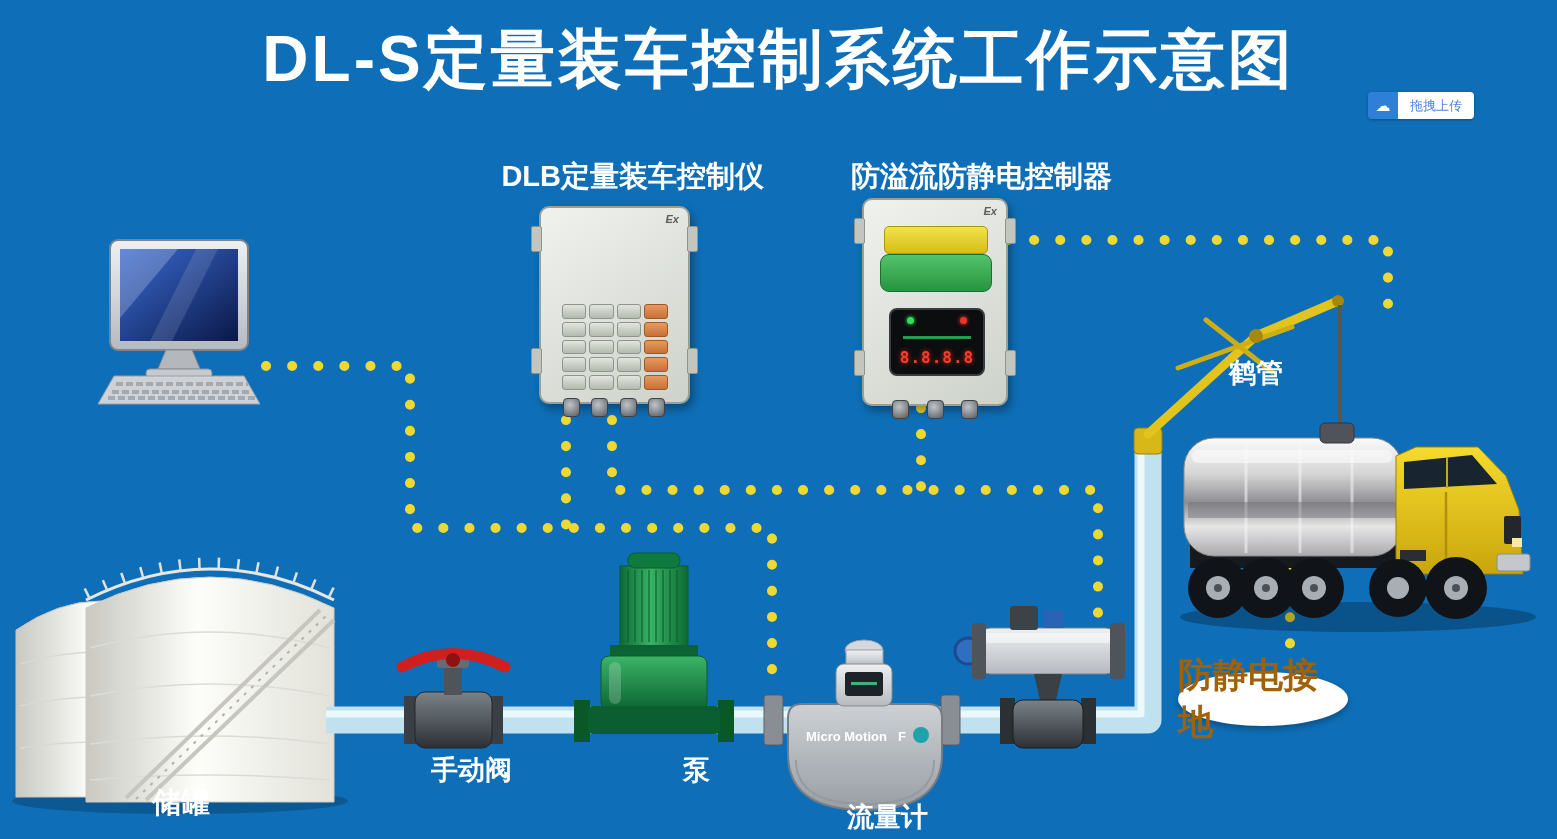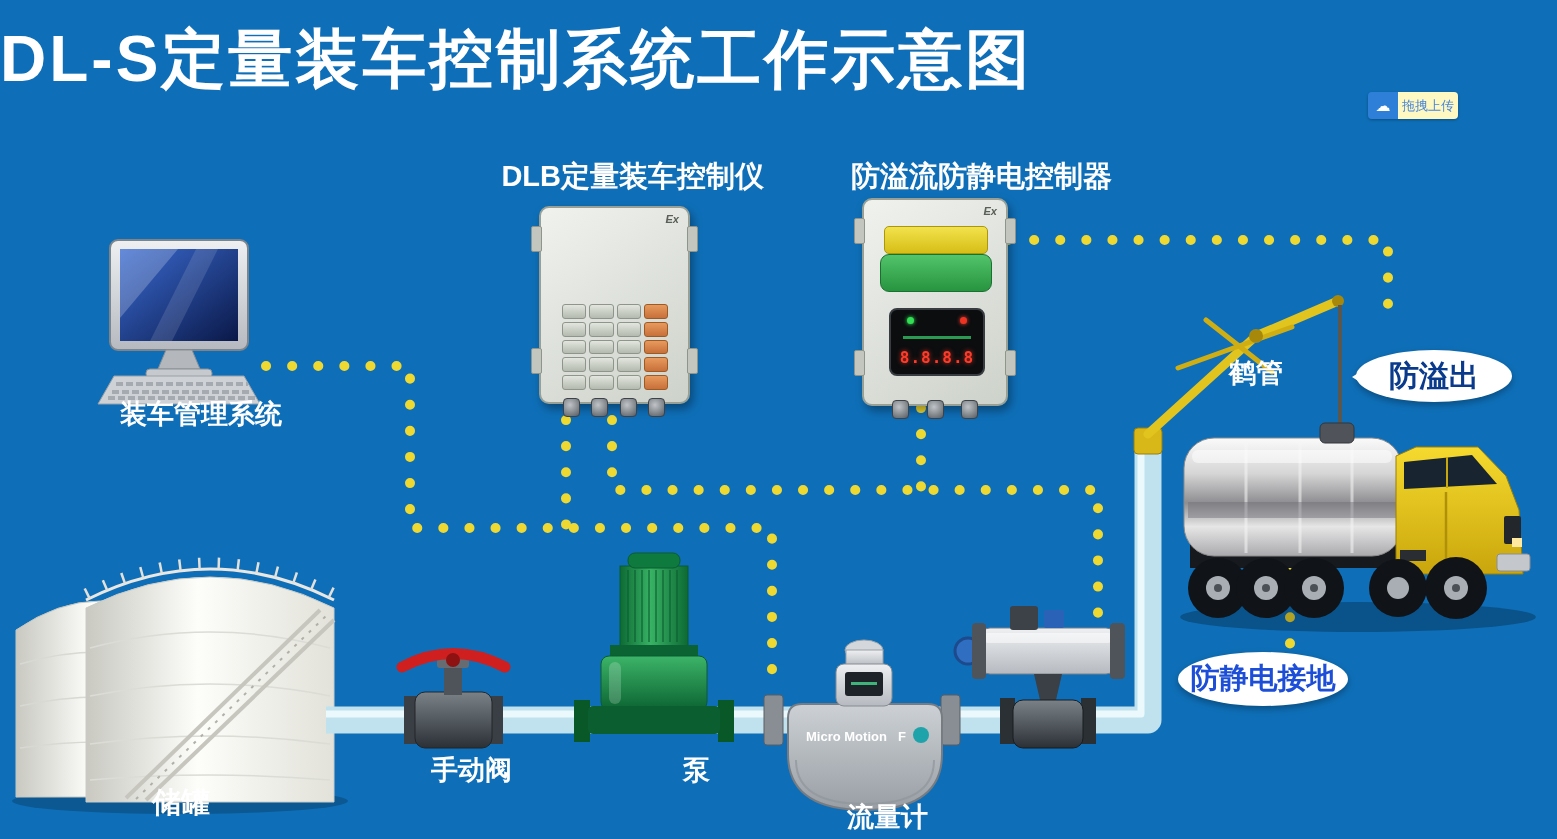--- a/index.html
+++ b/index.html
@@ -1,45 +1,45 @@
 <!DOCTYPE html>
 <html><head>
 <meta charset="utf-8">
 <style>
   html,body{margin:0;padding:0;background:#222}
   .canvas{position:relative;width:1557px;height:839px;background:#0e6fb8;overflow:hidden;
           font-family:"Liberation Sans",sans-serif}
   .scene{position:absolute;left:0;top:0;width:1557px;height:839px}
 
-  .title{position:absolute;top:16px;left:0;width:100%;text-align:left;color:#ffffff;
+  .title{position:absolute;top:16px;left:0;width:100%;text-align:center;color:#ffffff;
          font-size:64px;font-weight:900;letter-spacing:3px}
 
   .upload-badge{position:absolute;left:1368px;top:92px;height:27px;display:flex;cursor:pointer;
                 border-radius:4px;overflow:hidden;box-shadow:0 1px 3px rgba(0,0,0,.3)}
   .badge-icon{width:30px;background:#2e7fd8;color:#fff;display:flex;align-items:center;
               justify-content:center;font-size:15px}
-  .badge-label{background:#fef9c3;color:#4a86d8;font-size:13px;padding:0 4px;display:flex;align-items:center}
+  .badge-label{background:#ffffff;color:#4a86d8;font-size:13px;padding:0 12px;display:flex;align-items:center}
 
   .lbl{position:absolute;color:#ffffff;font-weight:700;text-align:right;white-space:nowrap}
   .lbl-computer{left:88px;top:396px;width:194px;font-size:27px}
   .lbl-dlb{left:464px;top:157px;width:300px;font-size:29px}
   .lbl-ofc{left:808px;top:157px;width:304px;font-size:29px}
   .lbl-arm{left:1229px;top:355px;width:90px;font-size:27px;text-align:left}
   .lbl-tank{left:110px;top:783px;width:100px;font-size:29px}
   .lbl-mvalve{left:396px;top:752px;width:116px;font-size:27px}
   .lbl-pump{left:598px;top:752px;width:112px;font-size:27px}
   .lbl-fmeter{left:798px;top:799px;width:130px;font-size:27px}
   .lbl-pvalve{left:958px;top:752px;width:178px;font-size:27px}
 
   .callout{position:absolute;background:#ffffff;border-radius:50%;display:flex;align-items:center;
            justify-content:center;font-weight:800;box-shadow:0 3px 7px rgba(0,0,0,.3)}
   .callout-overflow{left:1356px;top:350px;width:156px;height:52px;color:#0a3a8c;font-size:30px}
   .callout-overflow::before{content:"";position:absolute;left:-13px;top:18px;
            border:9px solid transparent;border-right:14px solid #ffffff}
-  .callout-grounding{left:1178px;top:652px;width:170px;height:54px;color:#1d4ed8;font-size:29px}
+  .callout-grounding{left:1178px;top:672px;width:170px;height:54px;color:#a16207;font-size:35px}
 
   .device{position:absolute;background:linear-gradient(145deg,#f0f2ee,#cdd2ca);
           border:2px solid #98a096;border-radius:10px;box-shadow:3px 5px 10px rgba(0,0,0,.35)}
   .dlb-device{left:539px;top:206px;width:147px;height:194px}
   .ofc-device{left:862px;top:198px;width:142px;height:204px}
   .ear{position:absolute;width:9px;height:24px;background:#c2c6be;border:1px solid #8f958a;border-radius:2px}
   .ear-tl{left:-10px;top:18px}.ear-bl{left:-10px;bottom:28px}
   .ear-tr{right:-10px;top:18px}.ear-br{right:-10px;bottom:28px}
   .ex-mark{position:absolute;top:5px;right:9px;font-size:11px;font-style:italic;font-weight:700;color:#5a5f58}
   .dlb-screen{position:absolute;left:18px;top:26px;width:111px;height:58px;
@@ -310,25 +310,23 @@
       <div class="ofc-line"></div>
       <div class="ofc-digits">8.8.8.8</div>
     </div>
     <div class="glands">
       <span class="gland"></span>
       <span class="gland"></span>
       <span class="gland"></span>
     </div>
   </div>
 
-  <div class="lbl lbl-computer">装车管理系统</div>
   <div class="lbl lbl-dlb">DLB定量装车控制仪</div>
   <div class="lbl lbl-ofc">防溢流防静电控制器</div>
   <div class="lbl lbl-arm">鹤管</div>
   <div class="lbl lbl-tank">储罐</div>
   <div class="lbl lbl-mvalve">手动阀</div>
   <div class="lbl lbl-pump">泵</div>
   <div class="lbl lbl-fmeter">流量计</div>
 
-  <div class="callout callout-overflow">防溢出</div>
   <div class="callout callout-grounding">防静电接地</div>
 
 </div>
 
 </body></html>

